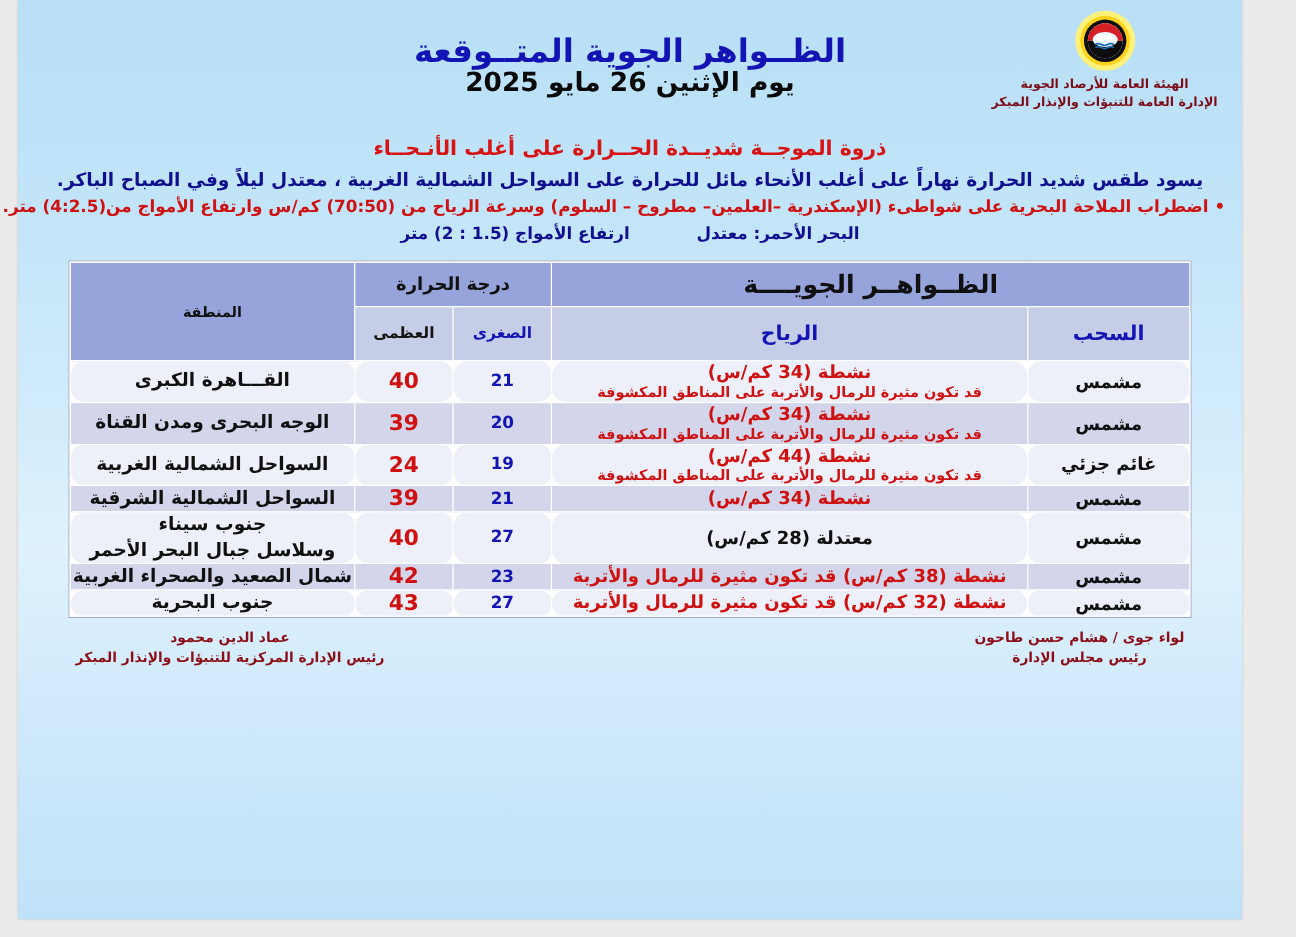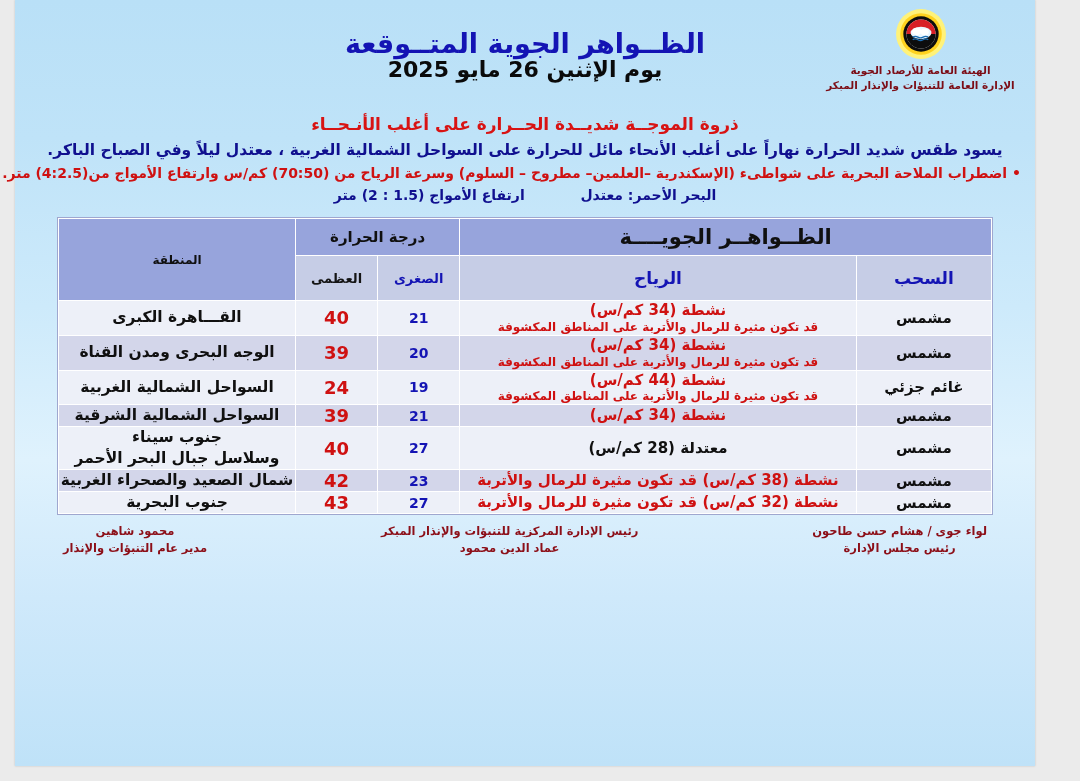--- a/index.html
+++ b/index.html
@@ -154,21 +154,21 @@
   .band2.tiny.blue { color: #1414b4; text-align: center; }
   .region-head {
     background: #97a4dc;
     color: #101010;
     font-size: 12px;
     font-weight: bold;
     text-align: center;
     vertical-align: middle;
   }
 
-  tr.r-odd td { background: #edf0f8; }
+  tr.r-odd td { background: #edf0f8; border-radius: 12px; }
   tr.r-even td { background: #d3d6ea; }
 
   td.c-cloud {
     font-size: 15px;
     font-weight: bold;
     color: #101010;
     text-align: center;
     vertical-align: middle;
   }
   td.c-wind {
@@ -356,27 +356,23 @@
             </td>
             <td class="c-min">27</td>
             <td class="c-max">43</td>
             <td class="c-region">جنوب البحرية</td>
           </tr>
         </tbody>
     </table>
   </div>
 
   <div class="footer">
-    <div class="foot-col r">
-      <div>محمود شاهين</div>
-      <div>مدير عام التنبؤات والإنذار</div>
-    </div>
     <div class="foot-col">
+      <div>عماد الدين محمود</div>
       <div>رئيس الإدارة المركزية للتنبؤات والإنذار المبكر</div>
-      <div>عماد الدين محمود</div>
     </div>
     <div class="foot-col">
       <div>لواء جوى / هشام حسن طاحون</div>
       <div>رئيس مجلس الإدارة</div>
     </div>
   </div>
 
 </div>
 
 </body></html>

